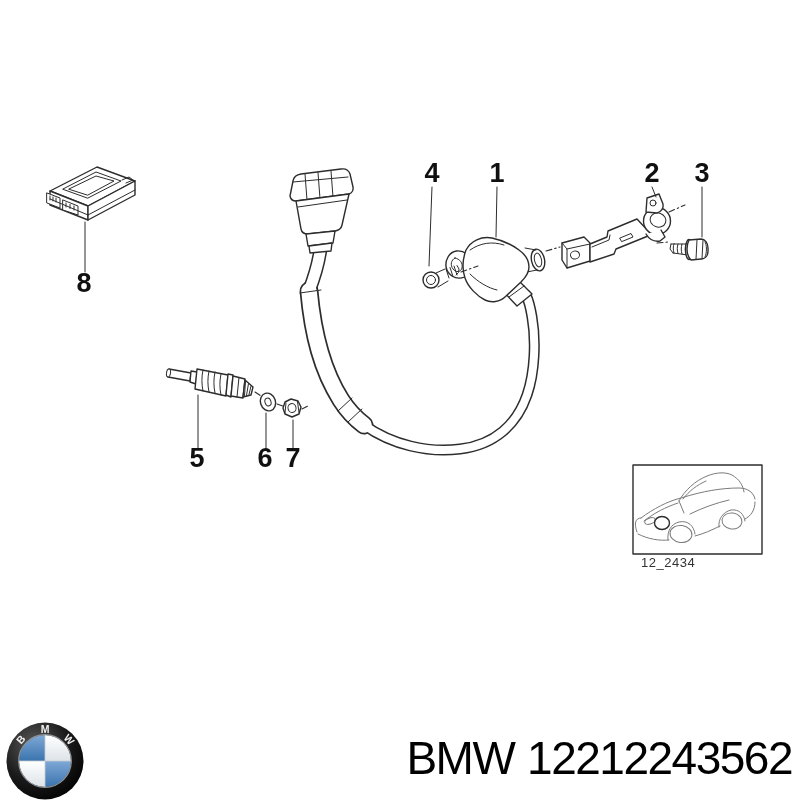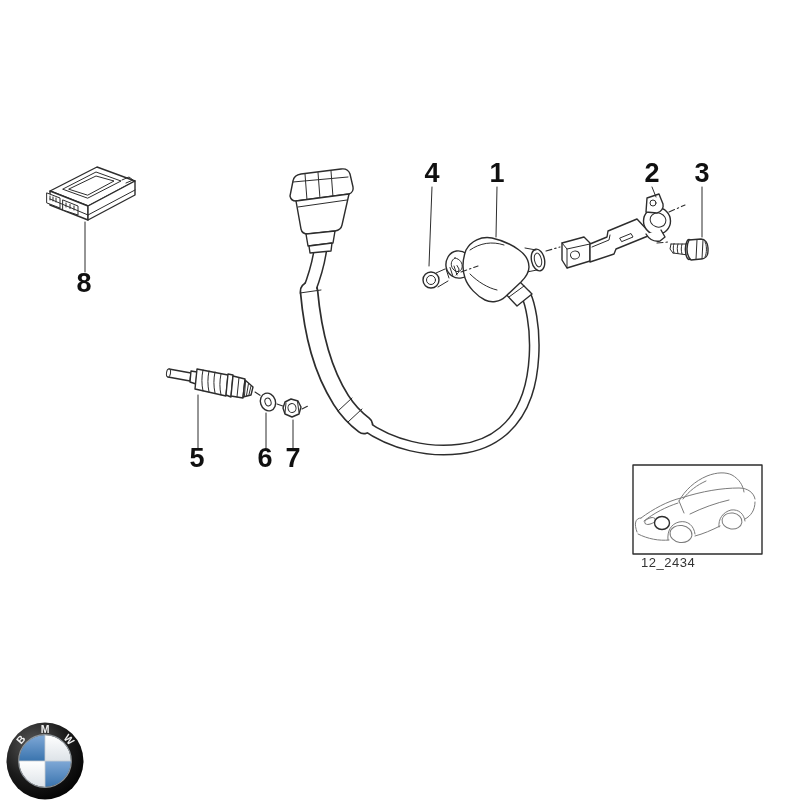--- a/index.html
+++ b/index.html
@@ -252,14 +252,15 @@
     <path d="M39,39 L39,13 A26,26 0 0 1 65,39 Z" fill="url(#whiteG)"></path>
     <path d="M39,39 L65,39 A26,26 0 0 1 39,65 Z" fill="url(#blueG)"></path>
     <path d="M39,39 L39,65 A26,26 0 0 1 13,39 Z" fill="url(#whiteG)"></path>
     <path d="M13,39 L65,39 M39,13 L39,65" stroke="#c8cdd2" stroke-width="0.8" fill="none"></path>
     <circle cx="39" cy="39" r="26.3" fill="none" stroke="#8d9499" stroke-width="1.2"></circle>
     <text class="logo-letter" x="14.8" y="17.3" dy="0.36em" transform="rotate(-48 14.8 17.3)">B</text>
     <text class="logo-letter" x="39" y="6.8" dy="0.36em">M</text>
     <text class="logo-letter" x="63.2" y="17.3" dy="0.36em" transform="rotate(48 63.2 17.3)">W</text>
   </svg>
 
+  <div class="part-number-line"><span>BMW</span><span class="sp"> </span><span>12212243562</span></div>
 
 </div>
 
 </body></html>

